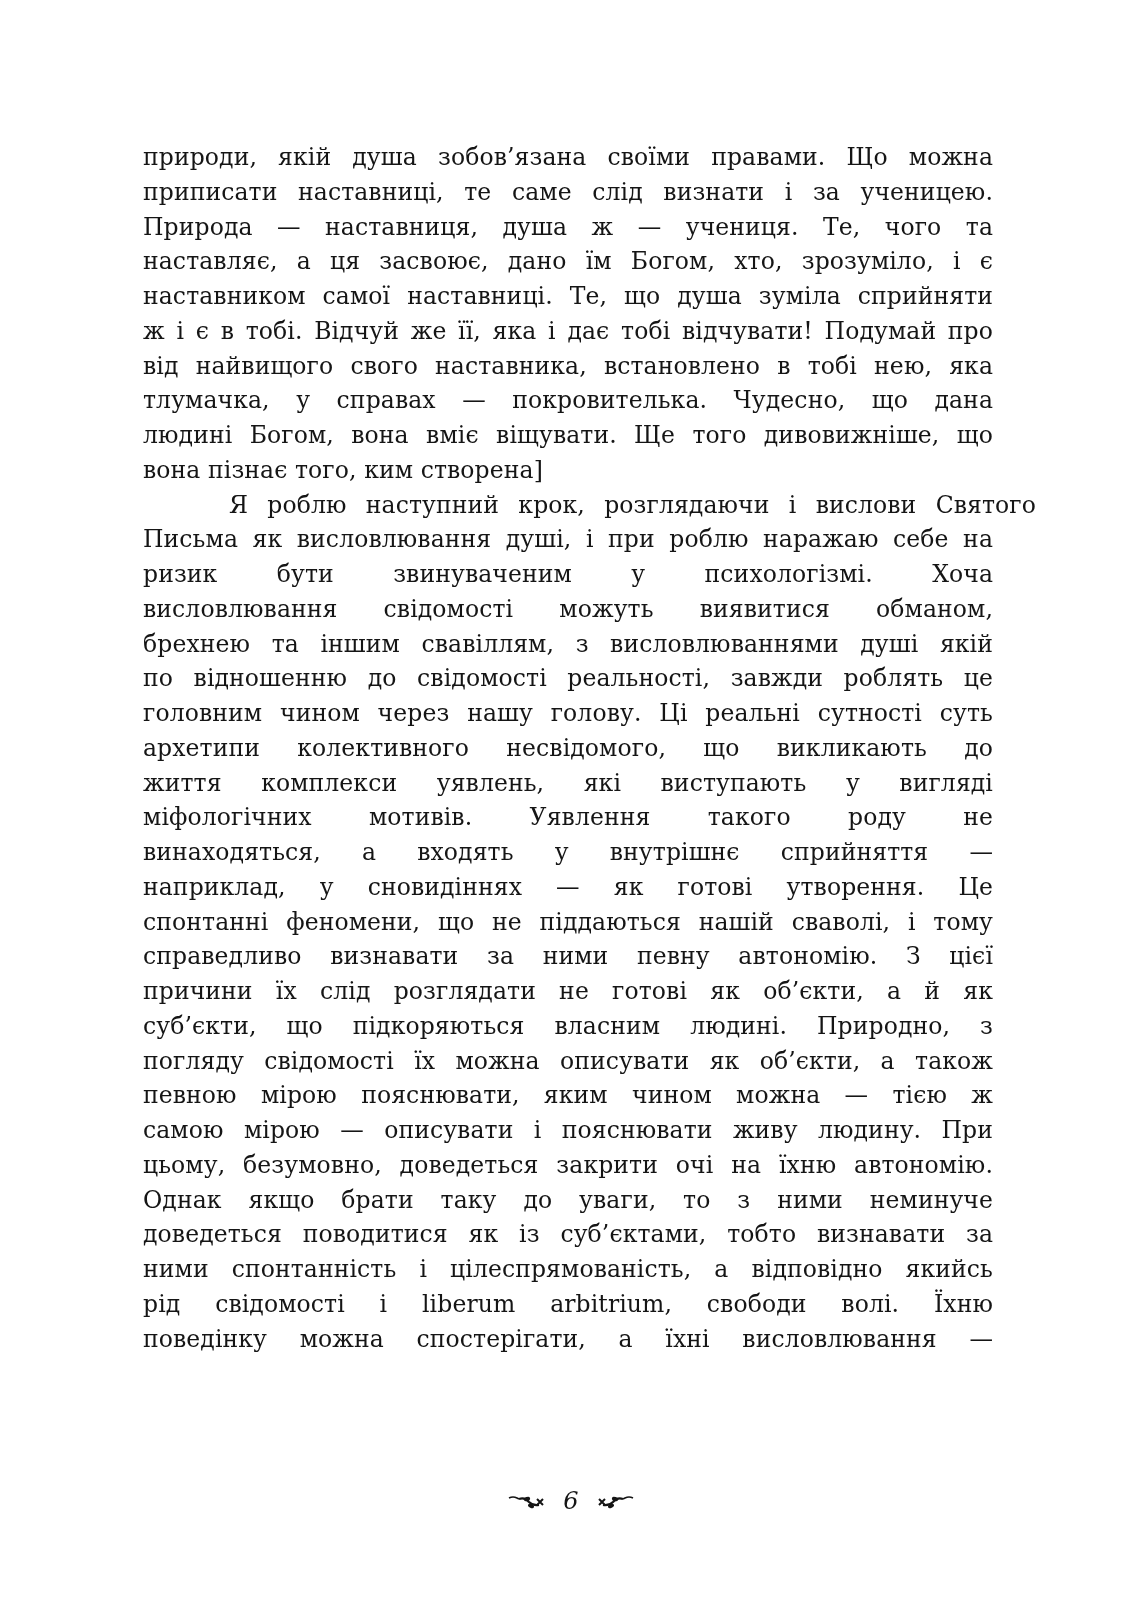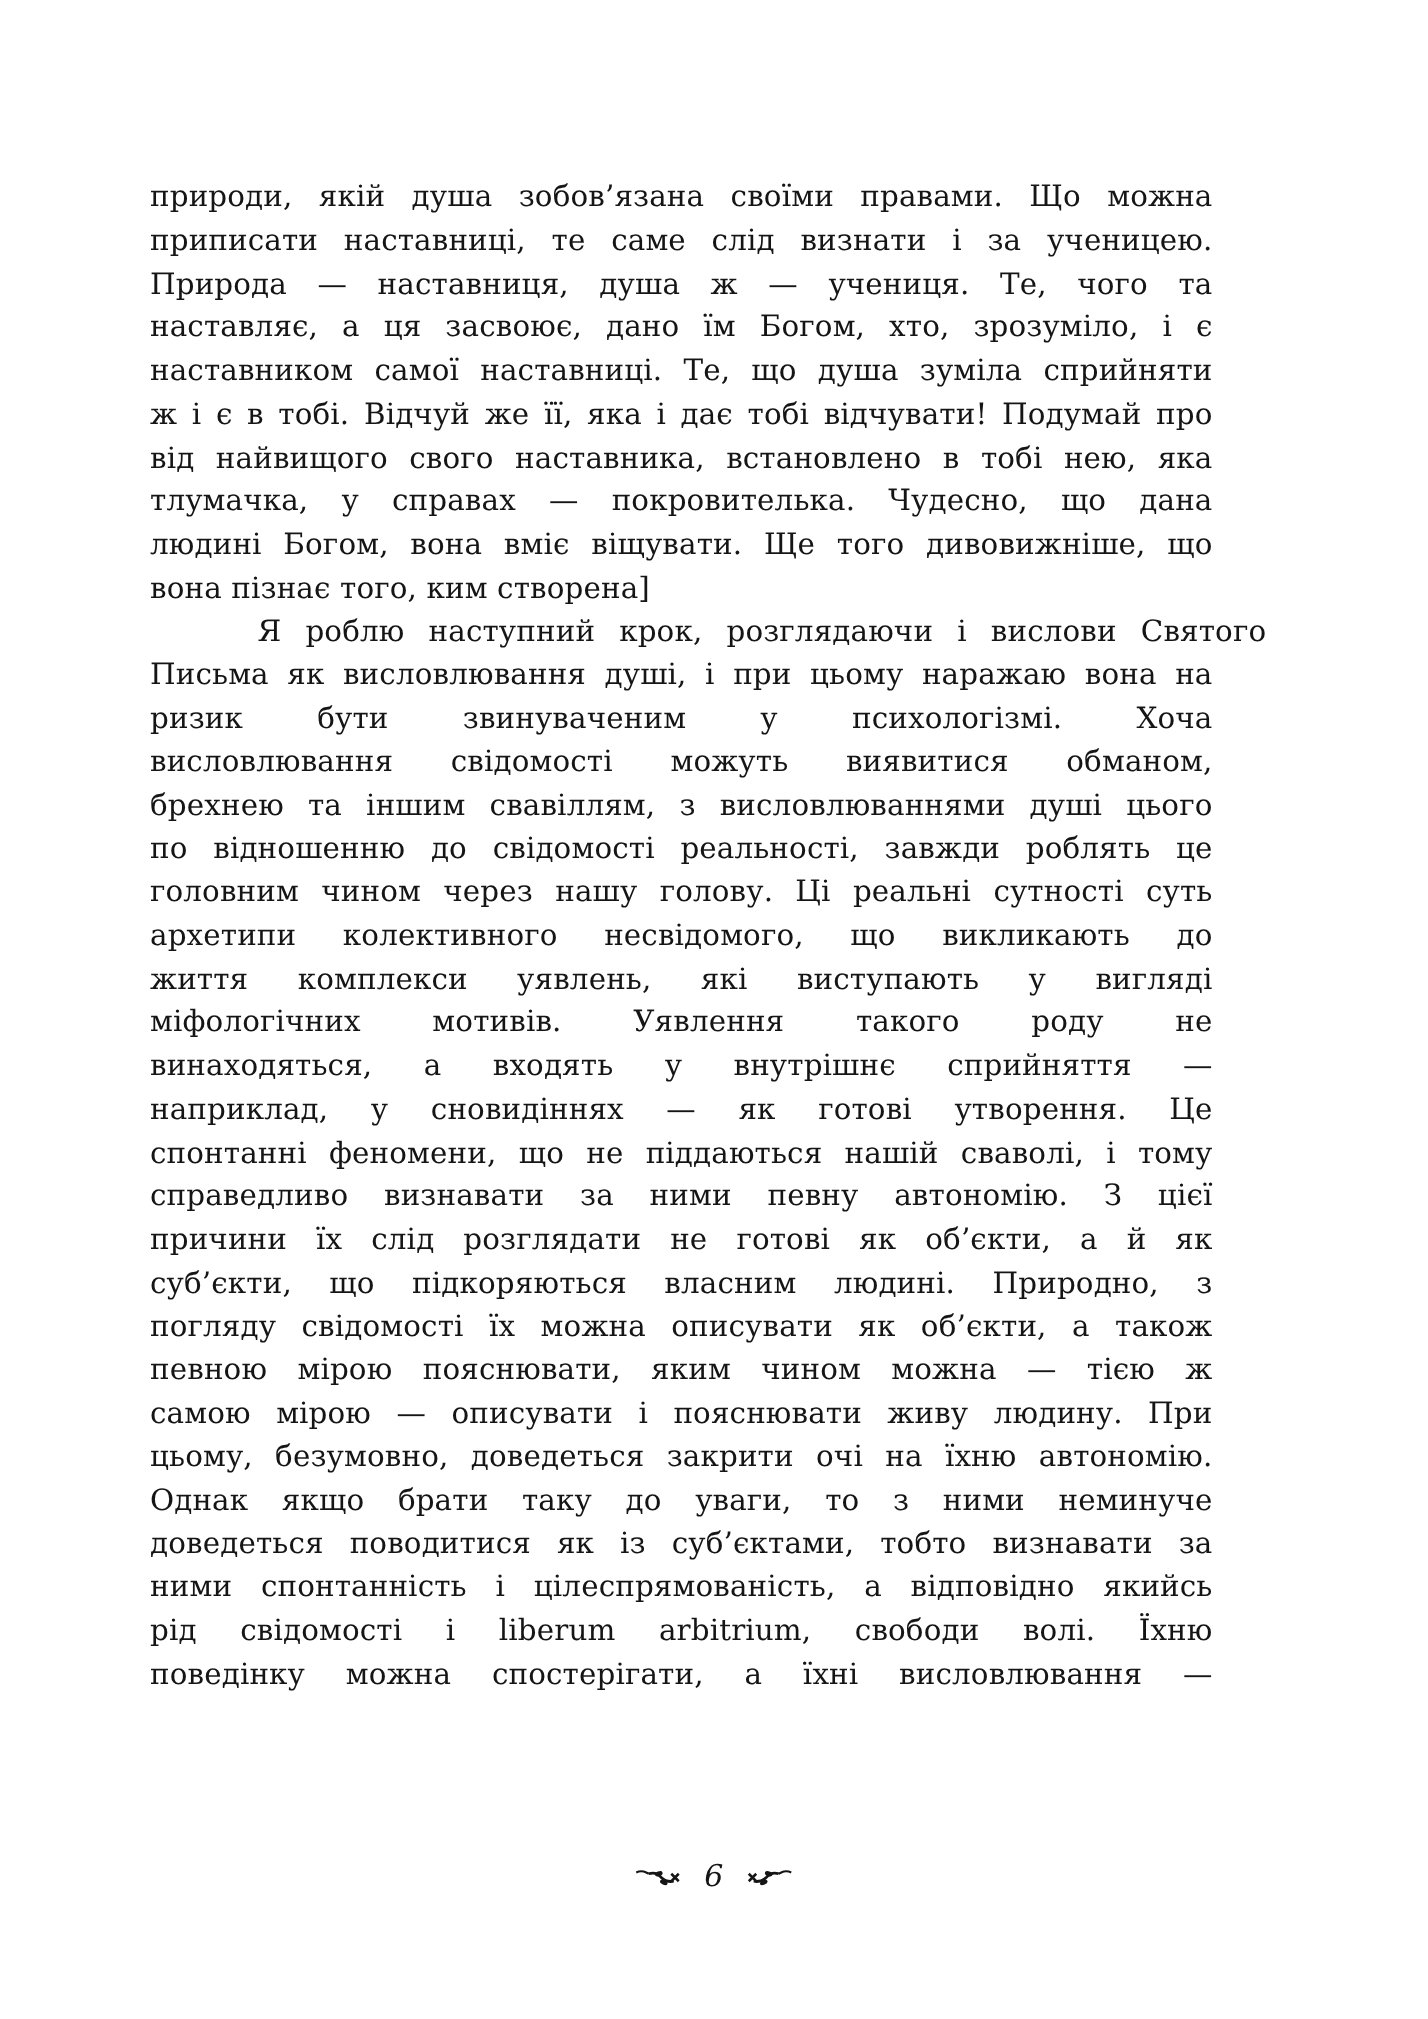--- a/index.html
+++ b/index.html
@@ -17,21 +17,21 @@
     }
     .page {
       position: absolute;
       left: 0; top: 0;
       width: 1142px;
       height: 1615px;
       background: #ffffff;
     }
     .text-block {
       position: absolute;
-      left: 120px;
+      left: 143px;
       top: 140px;
       width: 850px;
       text-decoration: underline;
     }
     .line {
       display: block;
       height: 34.75px;
       line-height: 34.75px;
       font-size: 23.5px;
       text-align: justify;
@@ -86,24 +86,24 @@
       <div class="line"><span class="txt">приписати наставниці, те саме слід визнати і за ученицею.</span></div>
       <div class="line"><span class="txt">Природа — наставниця, душа ж — учениця. Те, чого та</span></div>
       <div class="line"><span class="txt">наставляє, а ця засвоює, дано їм Богом, хто, зрозуміло, і є</span></div>
       <div class="line"><span class="txt">наставником самої наставниці. Те, що душа зуміла сприйняти</span></div>
       <div class="line"><span class="txt">ж і є в тобі. Відчуй же її, яка і дає тобі відчувати! Подумай про</span></div>
       <div class="line"><span class="txt">від найвищого свого наставника, встановлено в тобі нею, яка</span></div>
       <div class="line"><span class="txt">тлумачка, у справах — покровителька. Чудесно, що дана</span></div>
       <div class="line"><span class="txt">людині Богом, вона вміє віщувати. Ще того дивовижніше, що</span></div>
       <div class="line last"><span class="txt">вона пізнає того, ким створена]</span></div>
       <div class="line indent"><span class="txt">Я роблю наступний крок, розглядаючи і вислови Святого</span></div>
-      <div class="line"><span class="txt">Письма як висловлювання душі, і при цьому наражаю вона на</span></div>
+      <div class="line"><span class="txt">Письма як висловлювання душі, і при роблю наражаю себе на</span></div>
       <div class="line"><span class="txt">ризик бути звинуваченим у психологізмі. Хоча</span></div>
       <div class="line"><span class="txt">висловлювання свідомості можуть виявитися обманом,</span></div>
-      <div class="line"><span class="txt">брехнею та іншим свавіллям, з висловлюваннями душі цього</span></div>
+      <div class="line"><span class="txt">брехнею та іншим свавіллям, з висловлюваннями душі якій</span></div>
       <div class="line"><span class="txt">по відношенню до свідомості реальності, завжди роблять це</span></div>
       <div class="line"><span class="txt">головним чином через нашу голову. Ці реальні сутності суть</span></div>
       <div class="line"><span class="txt">архетипи колективного несвідомого, що викликають до</span></div>
       <div class="line"><span class="txt">життя комплекси уявлень, які виступають у вигляді</span></div>
       <div class="line"><span class="txt">міфологічних мотивів. Уявлення такого роду не</span></div>
       <div class="line"><span class="txt">винаходяться, а входять у внутрішнє сприйняття —</span></div>
       <div class="line"><span class="txt">наприклад, у сновидіннях — як готові утворення. Це</span></div>
       <div class="line"><span class="txt">спонтанні феномени, що не піддаються нашій сваволі, і тому</span></div>
       <div class="line"><span class="txt">справедливо визнавати за ними певну автономію. З цієї</span></div>
       <div class="line"><span class="txt">причини їх слід розглядати не готові як об’єкти, а й як</span></div>

